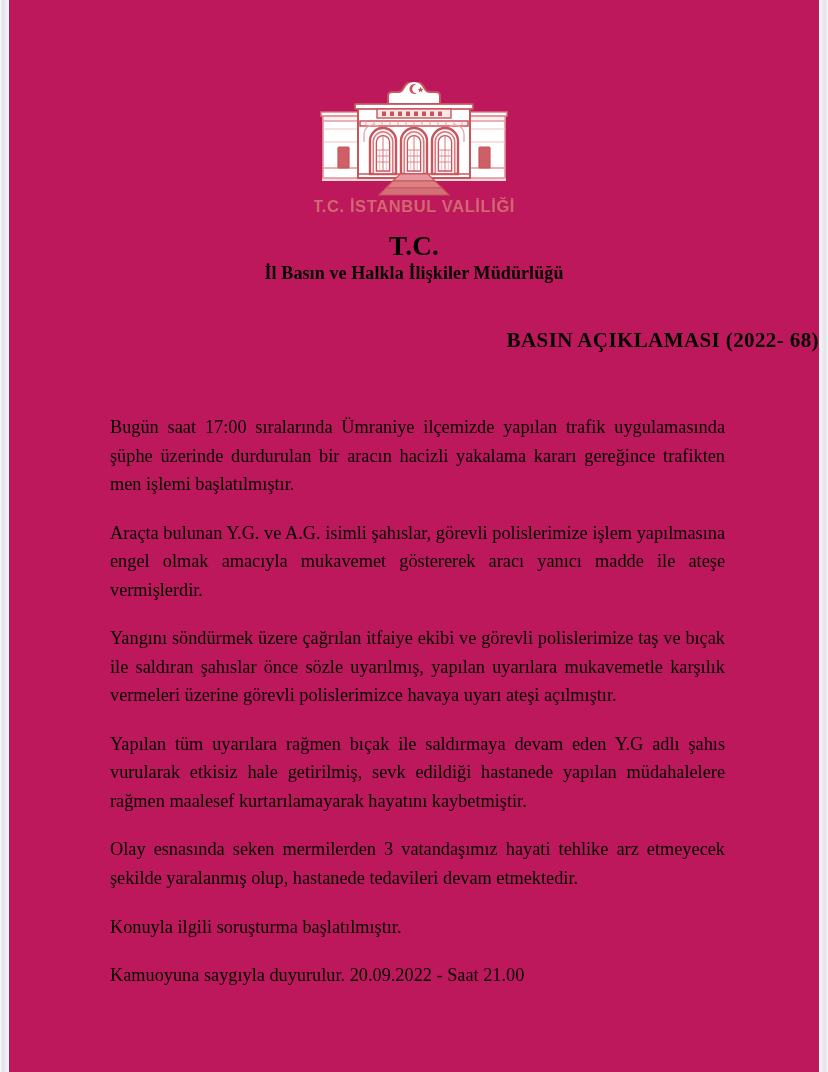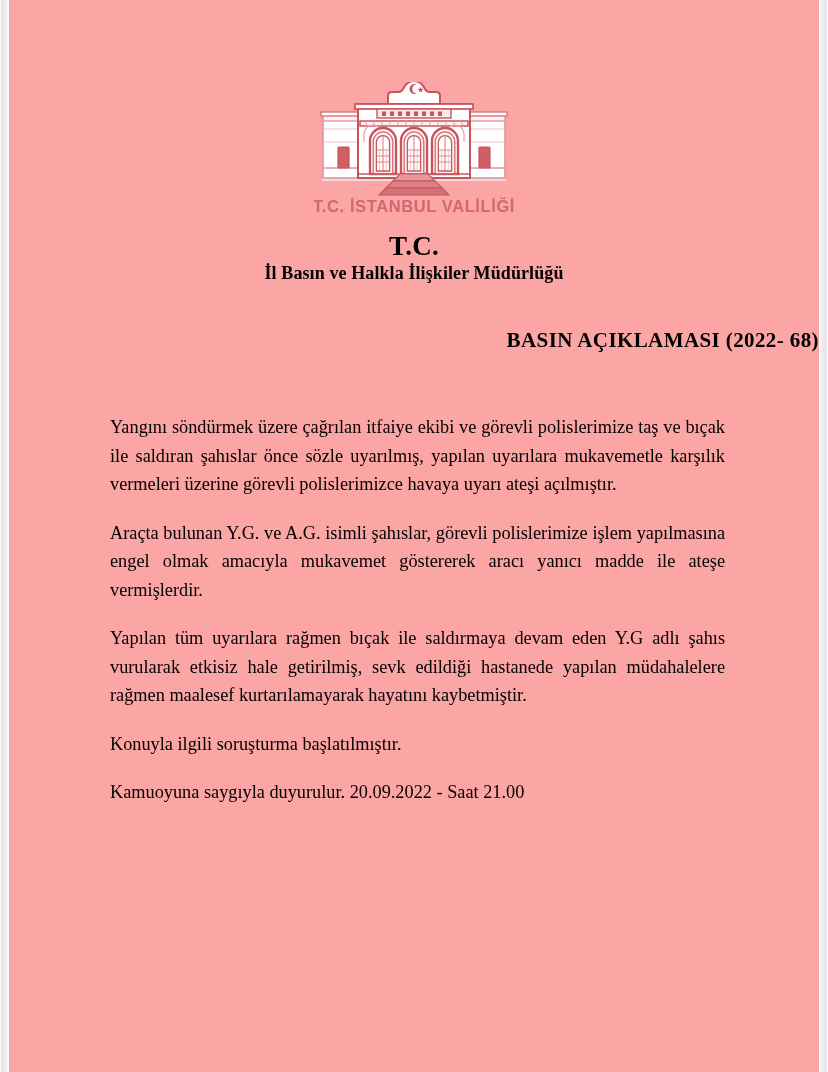--- a/index.html
+++ b/index.html
@@ -33,21 +33,21 @@
     right: 0;
     background: linear-gradient(to left, #ffffff 0px, #e4e4ea 2px, #e9e9ef 5px, #f7f7fa 8px, #ffffff 9px);
   }
 
   .page {
     position: absolute;
     left: 9px;
     right: 9px;
     top: 0;
     bottom: 0;
-    background: #fca5a5;
+    background: #be185d;
   }
 
   
   .logo-block {
     width: 100%;
     padding-top: 82px;
     display: flex;
     flex-direction: column;
     align-items: center;
   }
@@ -225,21 +225,23 @@
   </div>
 
   <div class="header-titles">
     <div class="line1">T.C.</div>
     <div class="line3">İl Basın ve Halkla İlişkiler Müdürlüğü</div>
   </div>
 
   <div class="doc-title">BASIN AÇIKLAMASI (2022- 68)</div>
 
   <div class="body-text">
+    <p>Bugün saat 17:00 sıralarında Ümraniye ilçemizde yapılan trafik uygulamasında şüphe üzerinde durdurulan bir aracın hacizli yakalama kararı gereğince trafikten men işlemi başlatılmıştır.</p>
+    <p>Araçta bulunan Y.G. ve A.G. isimli şahıslar, görevli polislerimize işlem yapılmasına engel olmak amacıyla mukavemet göstererek aracı yanıcı madde ile ateşe vermişlerdir.</p>
     <p>Yangını söndürmek üzere çağrılan itfaiye ekibi ve görevli polislerimize taş ve bıçak ile saldıran şahıslar önce sözle uyarılmış, yapılan uyarılara mukavemetle karşılık vermeleri üzerine görevli polislerimizce havaya uyarı ateşi açılmıştır.</p>
-    <p>Araçta bulunan Y.G. ve A.G. isimli şahıslar, görevli polislerimize işlem yapılmasına engel olmak amacıyla mukavemet göstererek aracı yanıcı madde ile ateşe vermişlerdir.</p>
     <p>Yapılan tüm uyarılara rağmen bıçak ile saldırmaya devam eden Y.G adlı şahıs vurularak etkisiz hale getirilmiş, sevk edildiği hastanede yapılan müdahalelere rağmen maalesef kurtarılamayarak hayatını kaybetmiştir.</p>
+    <p>Olay esnasında seken mermilerden 3 vatandaşımız hayati tehlike arz etmeyecek şekilde yaralanmış olup, hastanede tedavileri devam etmektedir.</p>
     <p class="nojustify">Konuyla ilgili soruşturma başlatılmıştır.</p>
     <p class="nojustify">Kamuoyuna saygıyla duyurulur. 20.09.2022 - Saat 21.00</p>
   </div>
 
 
 </div>
 
 </body></html>

